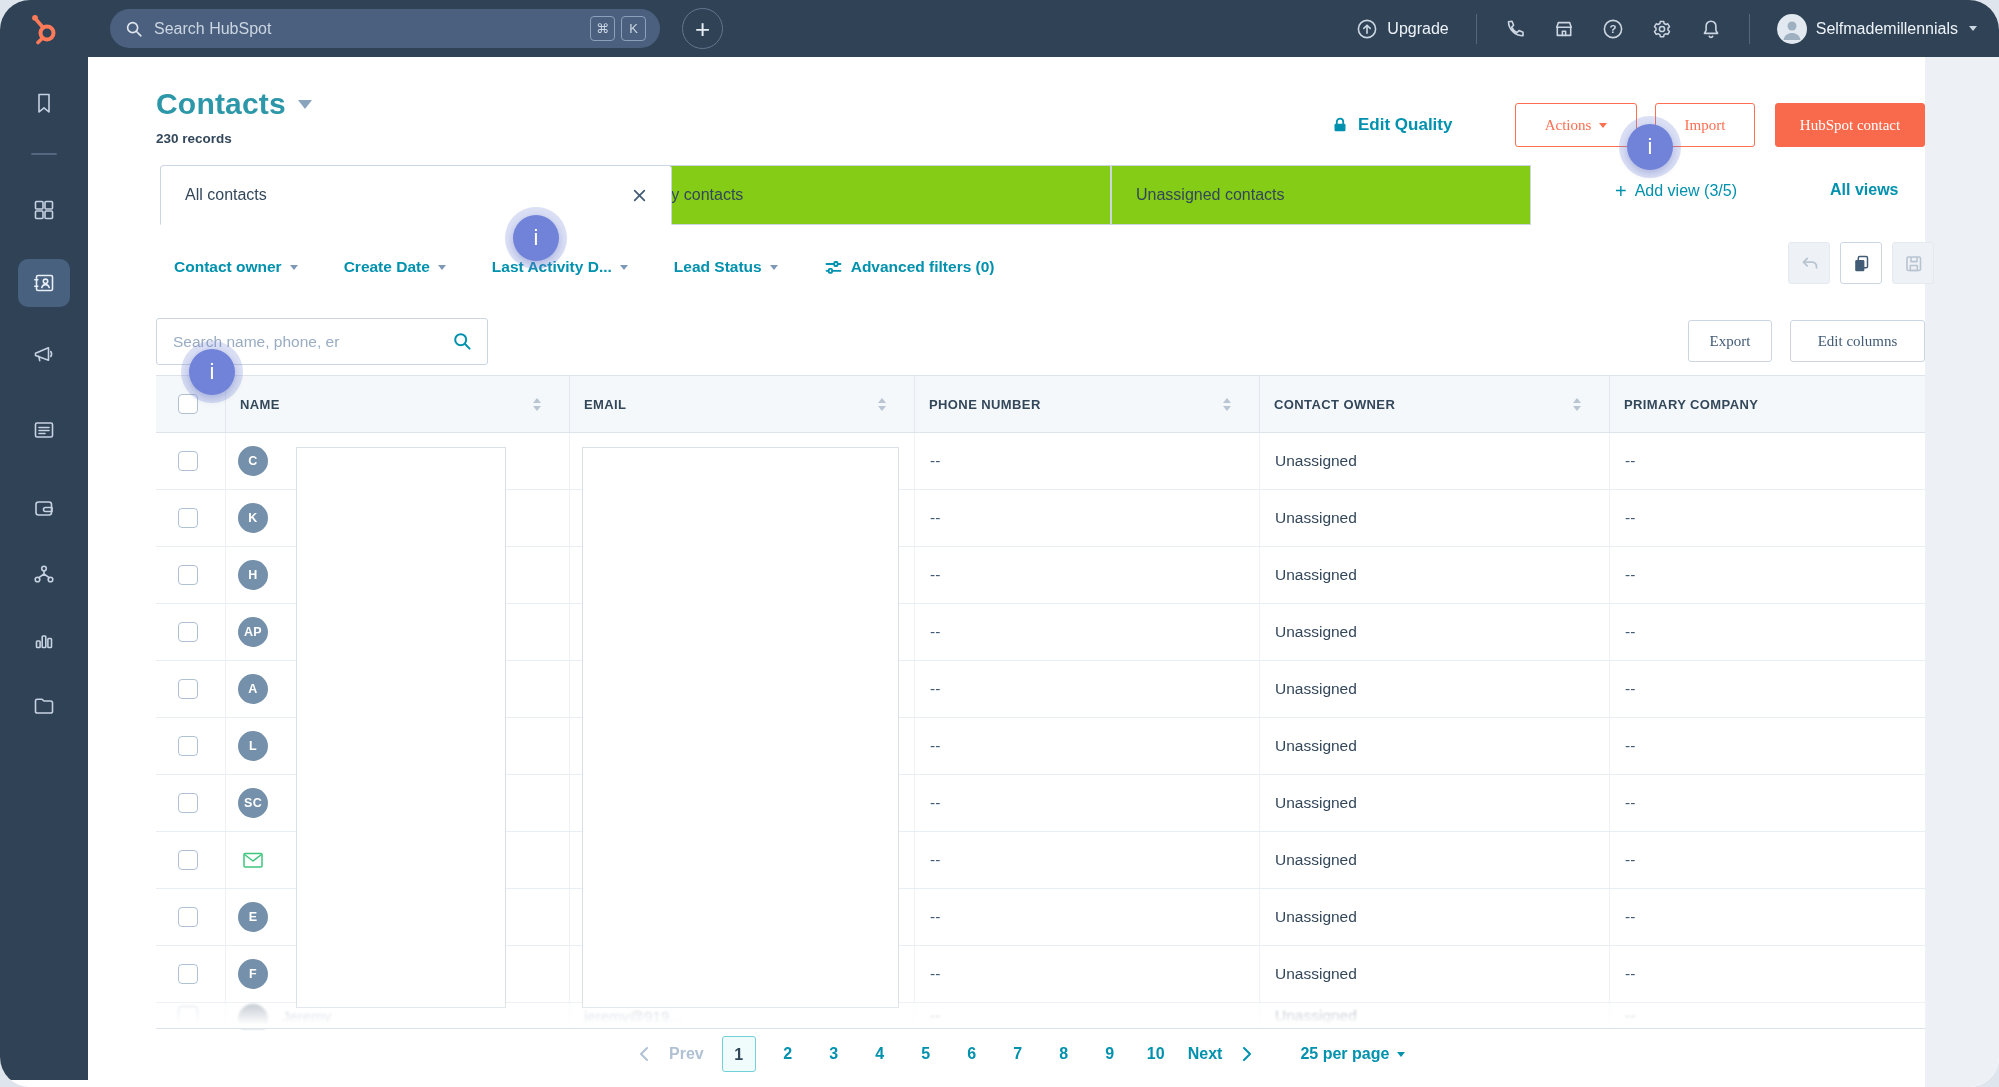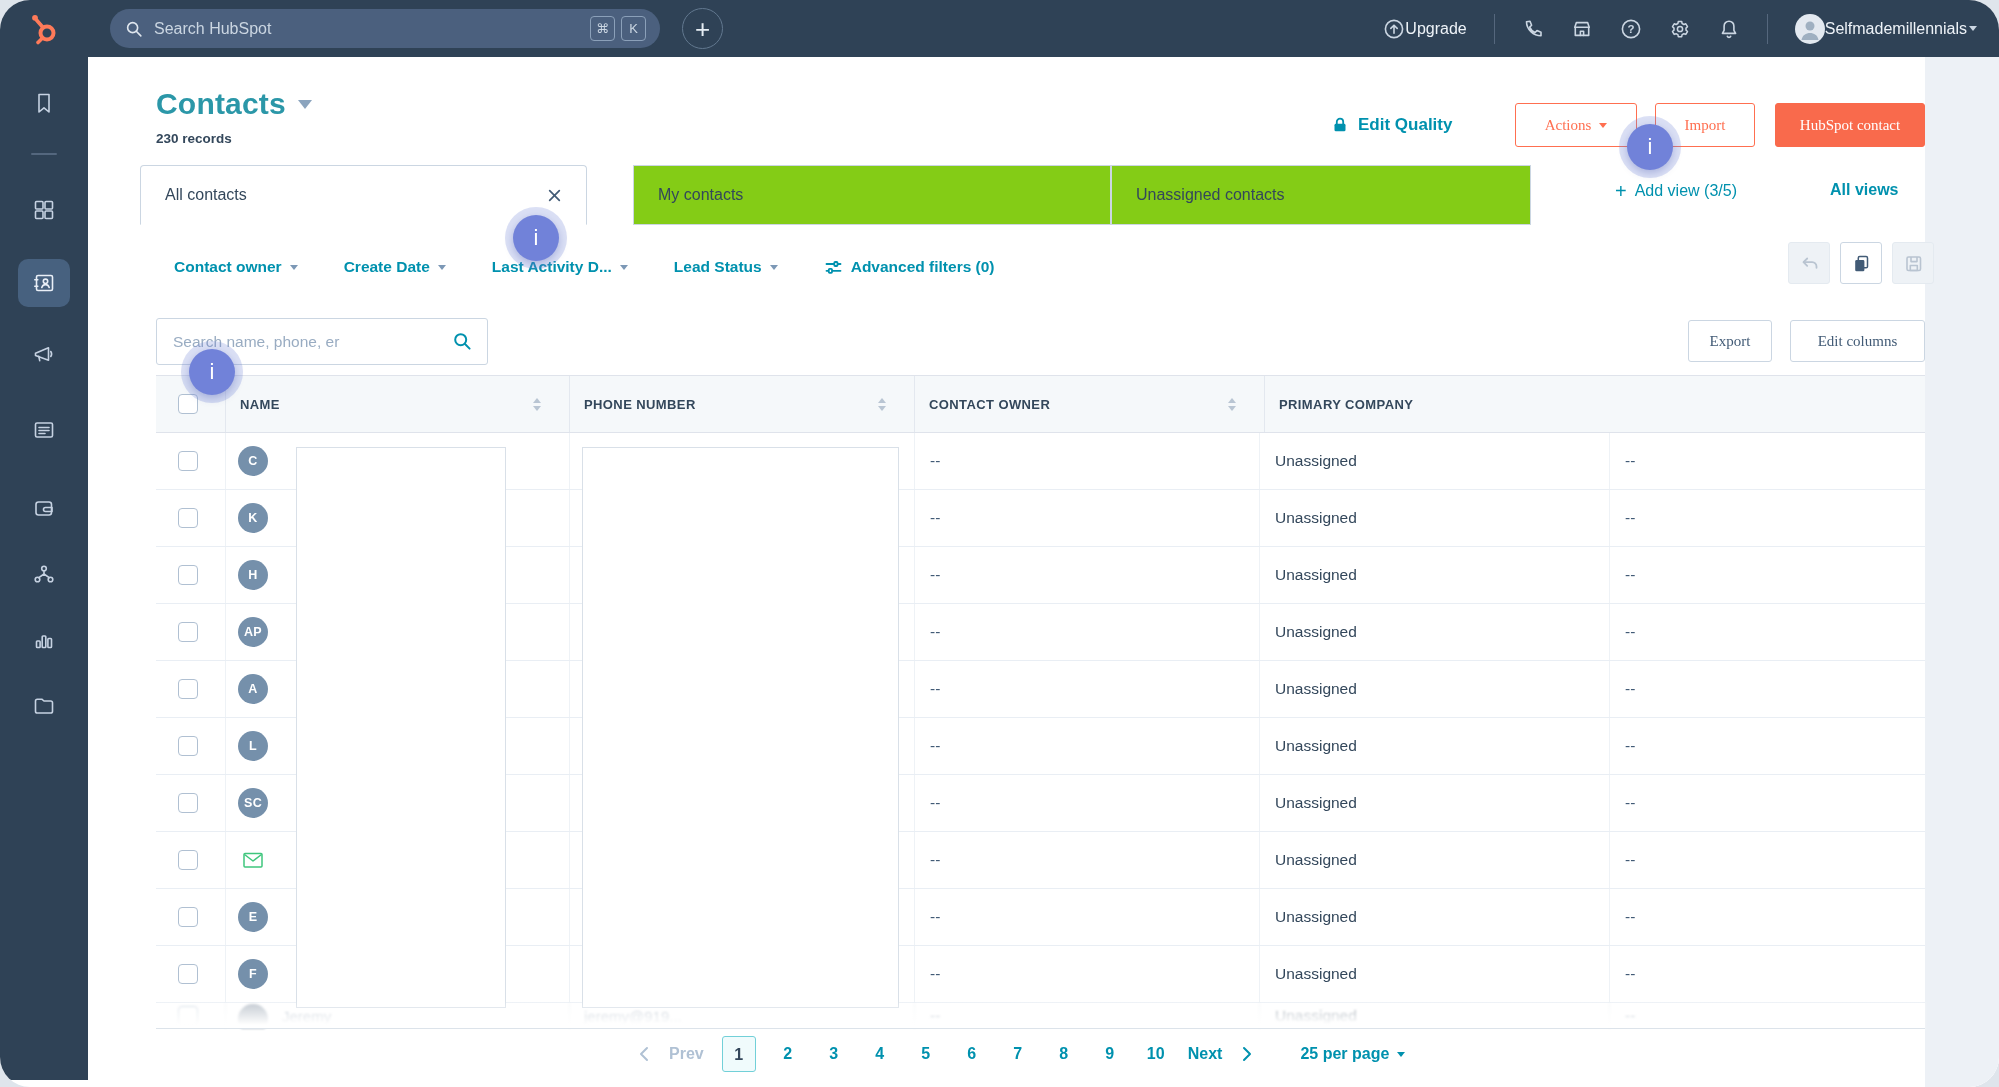--- a/index.html
+++ b/index.html
@@ -12,21 +12,21 @@
   .screen{position:relative;width:1999px;height:1087px;background:#fff;overflow:hidden;border-radius:30px;}
 
   
   .topnav{position:absolute;left:0;top:0;width:1999px;height:57px;background:var(--navy);display:flex;align-items:center;z-index:30;}
   .logo{width:88px;display:flex;justify-content:center;align-items:center;cursor:pointer}
   .nav-search{position:absolute;left:110px;top:9px;width:550px;height:39px;background:#4b607e;border-radius:20px;display:flex;align-items:center;padding:0 14px;cursor:text}
   .nav-search .ph{color:#cbd6e2;font-size:16px;margin-left:10px;flex:1}
   .key{min-width:25px;height:25px;border:1px solid #8ba0b9;border-radius:4px;color:#cbd6e2;font-size:13px;display:flex;align-items:center;justify-content:center;margin-left:6px;padding:0 4px}
   .nav-plus{position:absolute;left:682px;top:8px;width:41px;height:41px;border:1.5px solid #62788f;border-radius:50%;color:#e6edf4;font-size:26px;line-height:1;display:flex;align-items:center;justify-content:center;cursor:pointer;background:transparent}
   .nav-right{position:absolute;right:22px;top:0;height:57px;display:flex;align-items:center;gap:27px;}
-  .nav-item{display:flex;align-items:center;color:#eef3f8;font-size:16px;cursor:pointer}
+  .nav-item{display:flex;align-items:center;gap:9px;color:#eef3f8;font-size:16px;cursor:pointer}
   .nav-divider{width:1px;height:30px;background:#55677d}
   .nav-avatar{width:30px;height:30px;border-radius:50%;background:#e3e9f0;overflow:hidden;display:flex;justify-content:center}
   .caret{width:0;height:0;border-left:4.5px solid transparent;border-right:4.5px solid transparent;border-top:5.5px solid currentColor;display:inline-block}
   .nav-caret{color:#cbd6e2;margin-left:2px}
 
   
   .sidebar{position:absolute;left:0;top:57px;width:88px;height:1023px;background:var(--navy);z-index:20;}
   .side-item{position:absolute;left:18px;width:52px;height:48px;display:flex;align-items:center;justify-content:center;cursor:pointer;color:#c6d2e2}
   .side-item.active{background:#47617f;border-radius:10px;color:#e9eff7}
   .side-divider{position:absolute;left:31px;width:26px;height:2px;background:#54677e;border-radius:1px}
@@ -306,21 +306,21 @@
       <span>Actions</span>
       <span class="caret o-caret"></span>
     </button>
     <button class="btn btn-outline btn-import">
       <span>Import</span>
     </button>
     <button class="btn btn-solid btn-create">
       <span>HubSpot contact</span>
     </button>
 
-    <div class="tab active" style="left:52px;width:447px">
+    <div class="tab active" style="left:72px;width:512px">
       <span>All contacts</span>
       <span class="close">
         <svg width="15" height="15" viewBox="0 0 14 14" stroke="#425b76" stroke-width="1.6" stroke-linecap="round">
             <path d="M2.5 2.5l9 9M11.5 2.5l-9 9"></path>
           </svg>
       </span>
     </div>
     <div class="tab" style="left:545px;width:478px">
       <span>My contacts</span>
     </div>
@@ -404,20 +404,27 @@
       <span>Edit columns</span>
     </button>
 
     <div class="table">
       <div class="thead">
         <div class="th c-check">
             <span class="checkbox" style="margin-left:8px"></span>
           </div>
         <div class="th c-name">
             <span>NAME</span>
+          <span class="sort">
+              <i class="up"></i>
+              <i class="dn"></i>
+            </span>
+          </div>
+        <div class="th c-email">
+            <span>EMAIL</span>
           <span class="sort">
               <i class="up"></i>
               <i class="dn"></i>
             </span>
           </div>
         <div class="th c-phone">
             <span>PHONE NUMBER</span>
           <span class="sort">
               <i class="up"></i>
               <i class="dn"></i>

